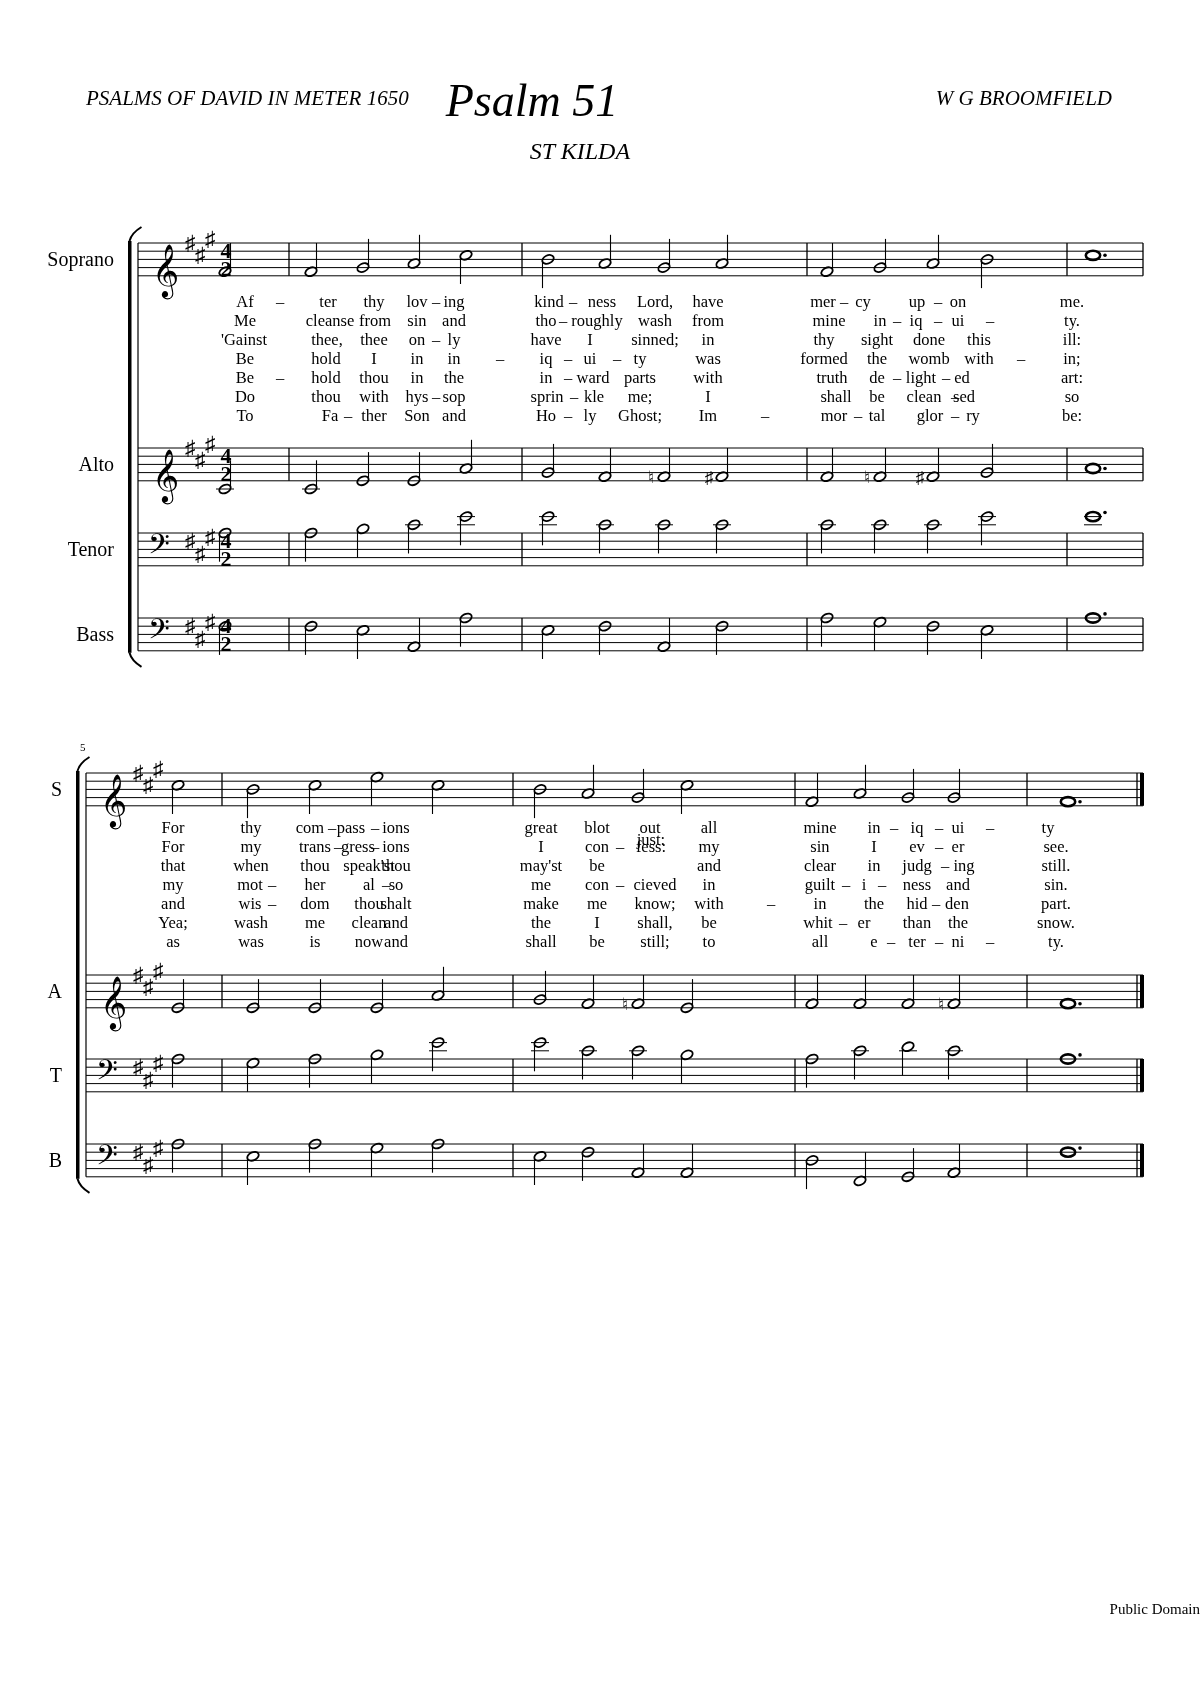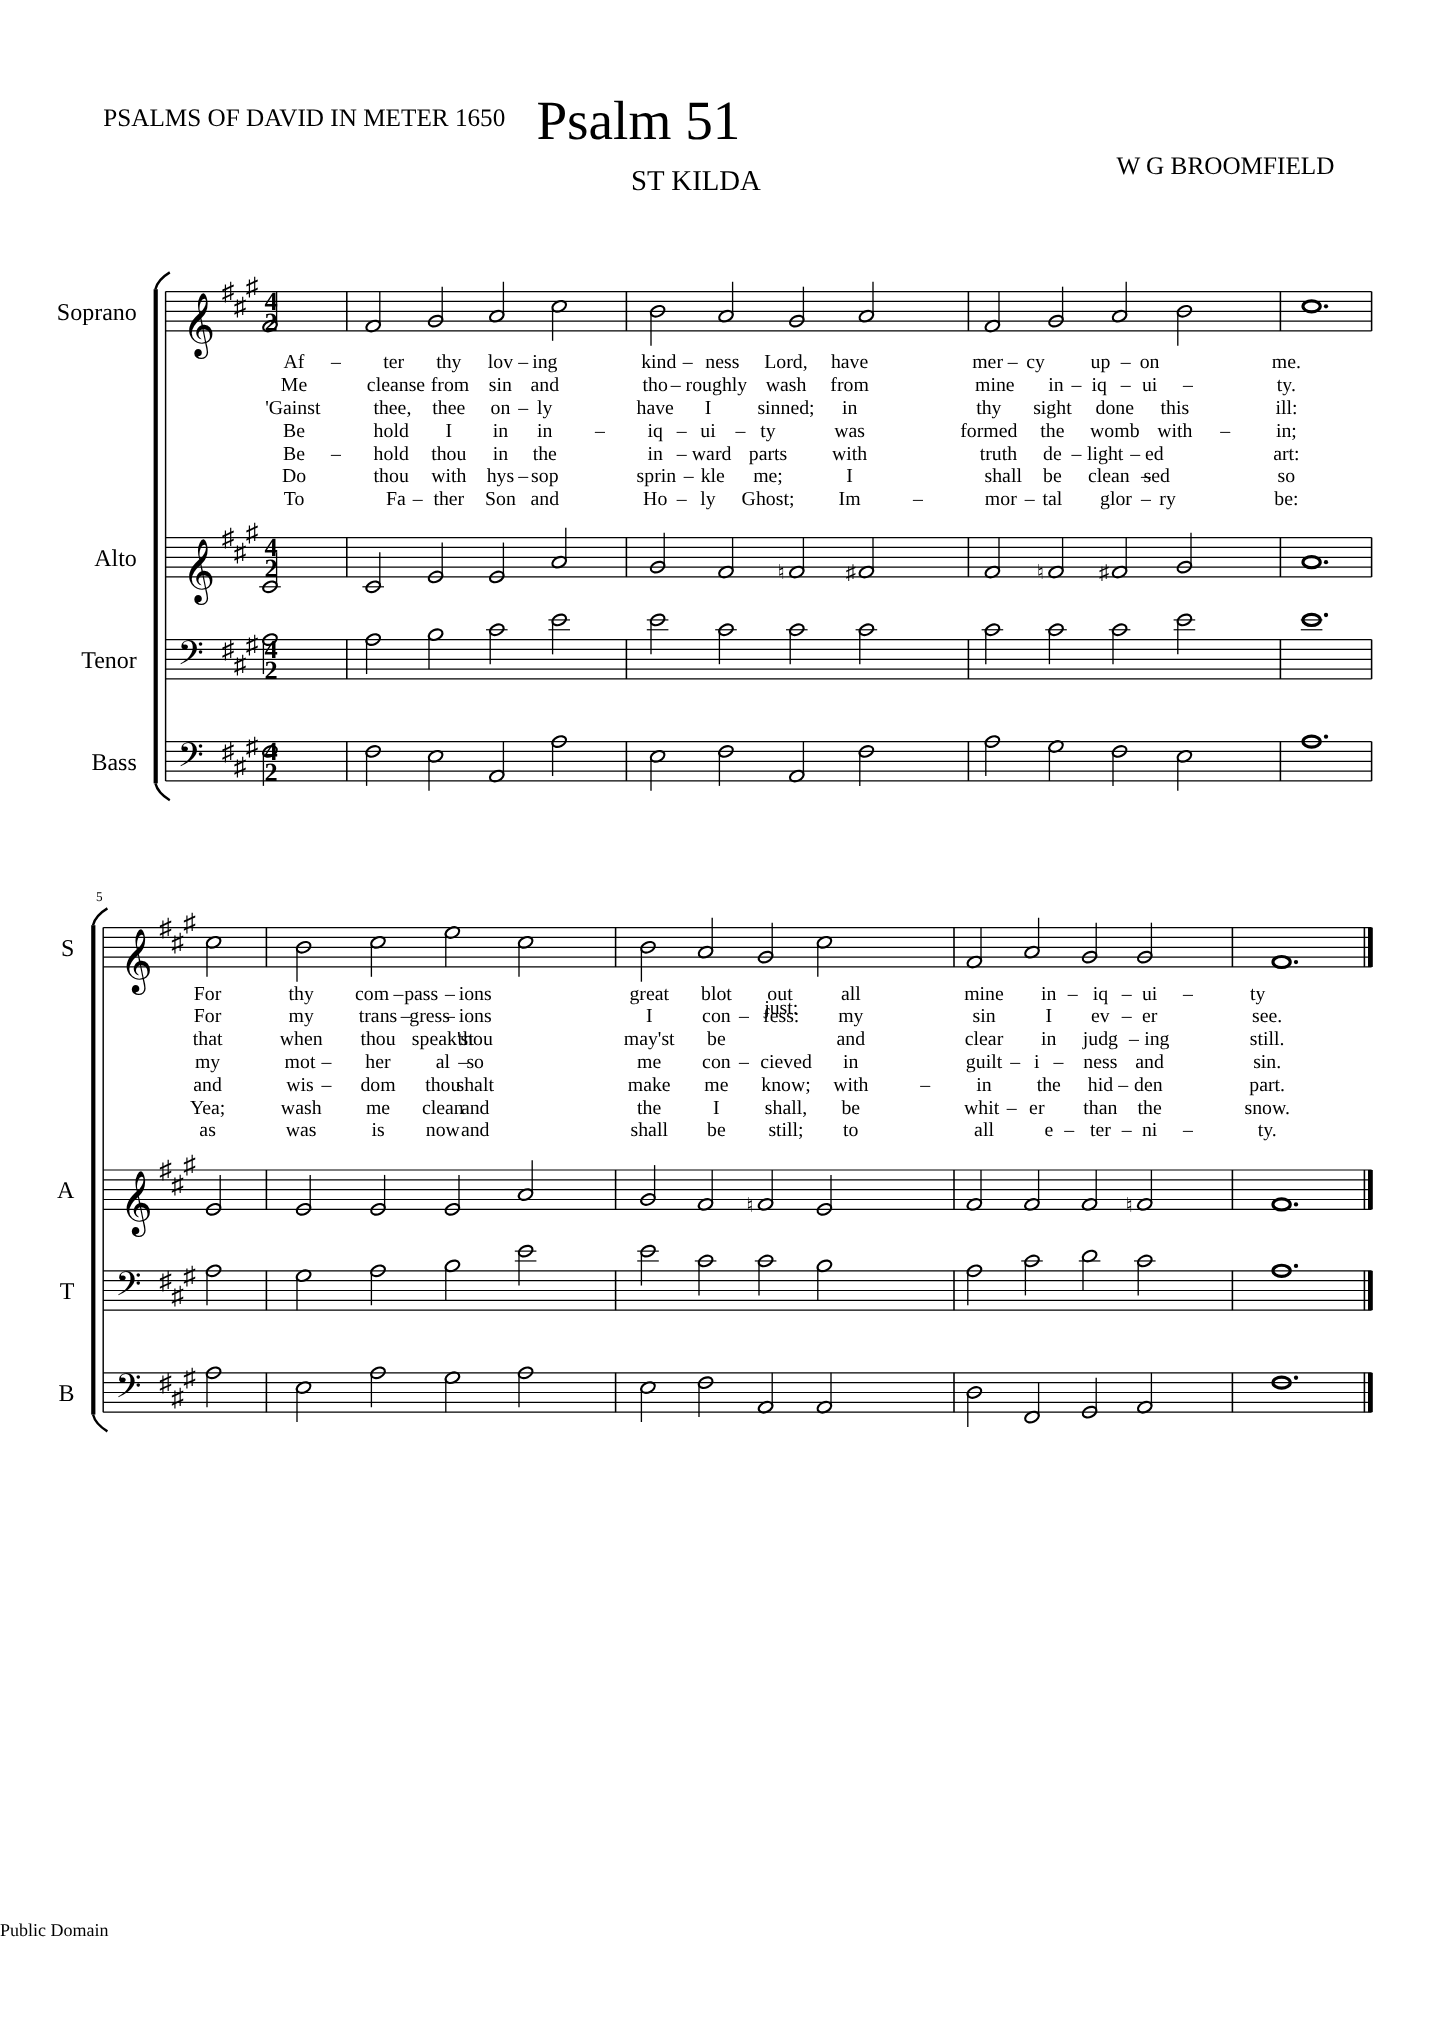--- a/index.html
+++ b/index.html
@@ -1,23 +1,23 @@
 <!DOCTYPE html>
 <html><head>
 <meta charset="utf-8">
 <style>
   html, body { margin: 0; padding: 0; background: #ffffff; }
   body { width: 1200px; height: 1697px; position: relative; overflow: hidden;
          font-family: "Liberation Serif", "DejaVu Serif", serif; color: #000; }
-  .hdr { position: absolute; white-space: nowrap; }
+  .hdr { position: absolute; white-space: nowrap; font-style: italic; }
   #hdr-left { left: 86px; top: 86px; font-size: 21px; }
   #hdr-title { left: 0; width: 1064px; text-align: center; top: 74px; font-size: 46px; }
-  #hdr-right { right: 88px; top: 86px; font-size: 21px; text-align: right; margin-top: 40px; }
+  #hdr-right { right: 88px; top: 86px; font-size: 21px; text-align: right; }
   #hdr-sub { left: 0; width: 1160px; text-align: center; top: 138px; font-size: 24px; }
-  #footer { position: absolute; left: 0; width: 1200px; text-align: left; top: 1601px; font-size: 15px; }
+  #footer { position: absolute; left: 0; width: 1200px; text-align: right; top: 1601px; font-size: 15px; }
   svg#score { position: absolute; left: 0; top: 0; }
   svg text { font-family: "Liberation Serif", "DejaVu Serif", serif; }
 </style>
 </head>
 <body>
 
 <div class="hdr" id="hdr-left">PSALMS OF DAVID IN METER 1650</div>
 <div class="hdr" id="hdr-title">Psalm 51</div>
 <div class="hdr" id="hdr-right">W G BROOMFIELD</div>
 <div class="hdr" id="hdr-sub">ST KILDA</div>

